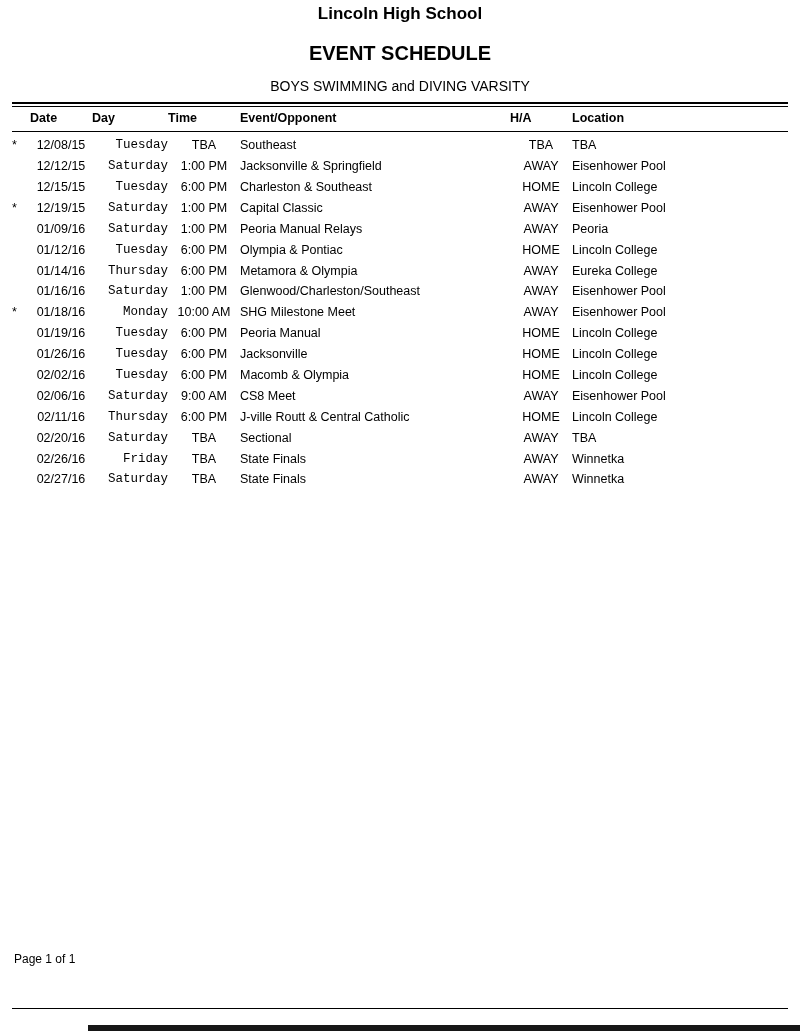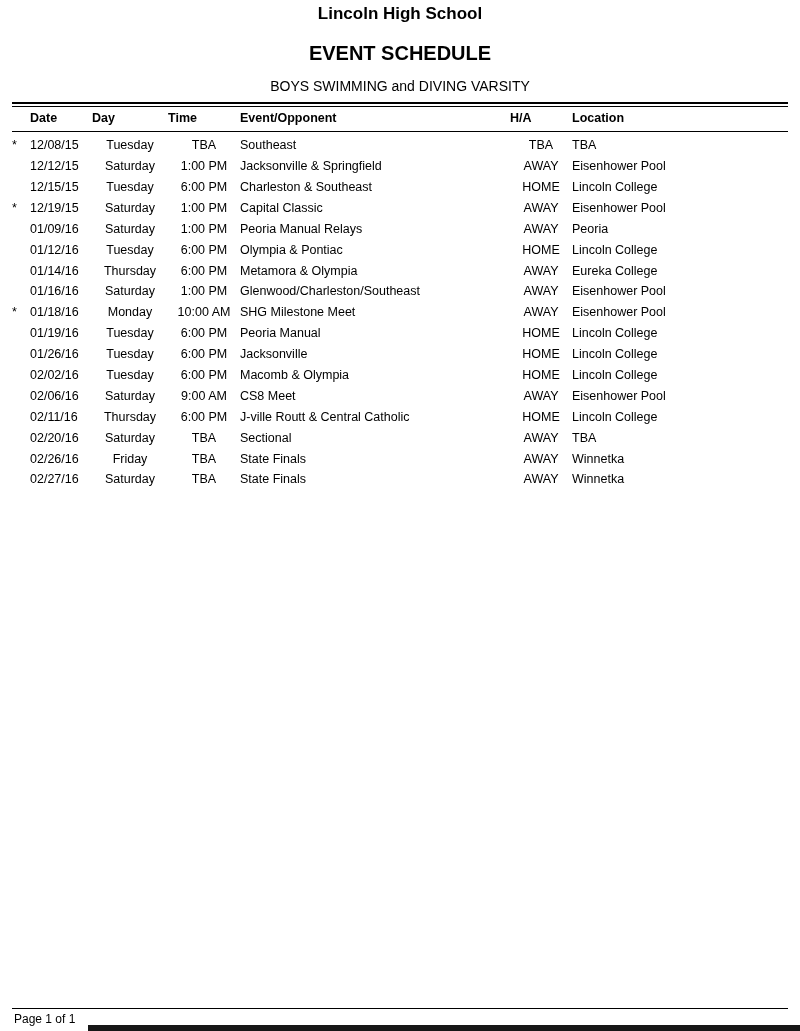--- a/index.html
+++ b/index.html
@@ -49,42 +49,42 @@
   .col-star     { width: 18px; }
   .col-date     { width: 62px; }
   .col-day      { width: 76px; }
   .col-time     { width: 72px; }
   .col-event    { width: 270px; }
   .col-ha       { width: 62px; }
   .col-location { width: 216px; }
 
   
   td.col-star { text-align: left; padding-left: 2px; }
-  th.col-date, td.col-date { text-align: left; }
+  th.col-date, td.col-date { text-align: center; }
   th.col-day { padding-left: 18px; }
-  td.col-day { text-align: center; }
+  td.col-day { text-align: right; font-family: Liberation Mono, monospace; }
   th.col-time { text-align: left; padding-left: 2px; }
   td.col-time { text-align: center; }
   th.col-event, td.col-event { padding-left: 15px; }
   th.col-ha, td.col-ha { text-align: center; }
   th.col-location, td.col-location { padding-left: 26px; }
 
   tbody tr:first-child td { padding-top: 6px; }
 
   .footer-rule {
     position: absolute;
     left: 12px;
     right: 12px;
     top: 1008px;
     border-top: 1.5px solid #000;
   }
   .footer-text {
     position: absolute;
     left: 14px;
-    top: 1012px;
+    top: 952px;
     font-size: 12px;
   }
   .bottom-bar {
     position: absolute;
     left: 88px;
     right: 0;
     bottom: 0;
     height: 6px;
     background: #161616;
   }

